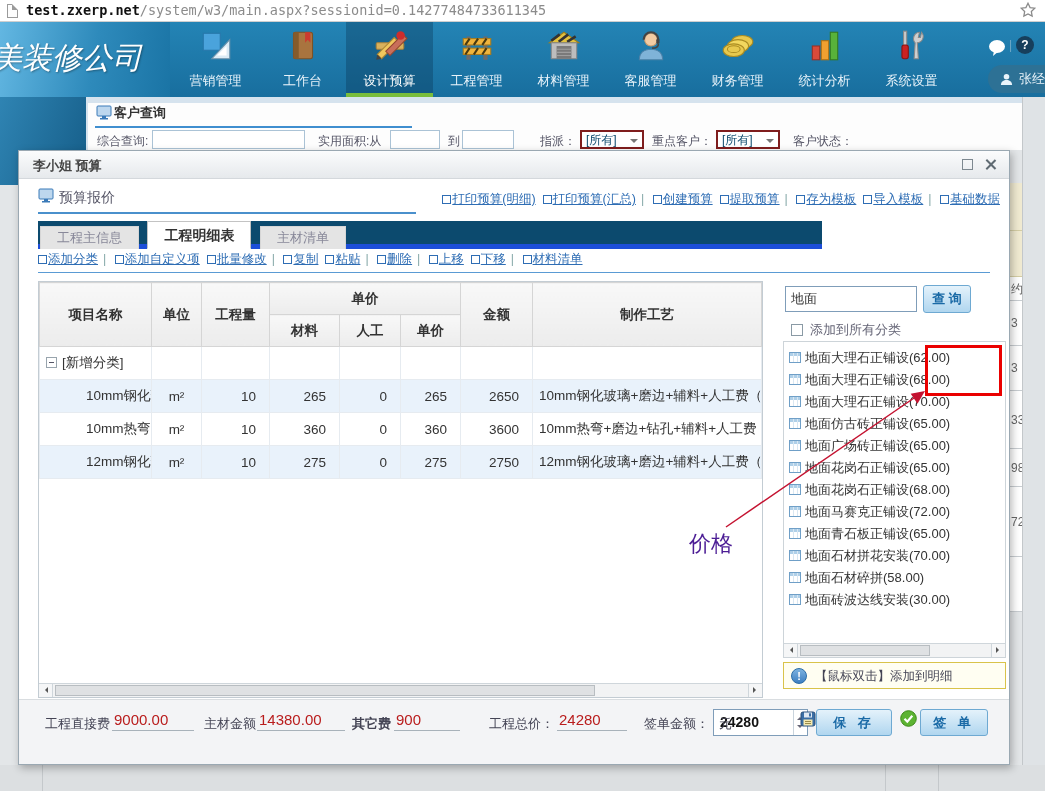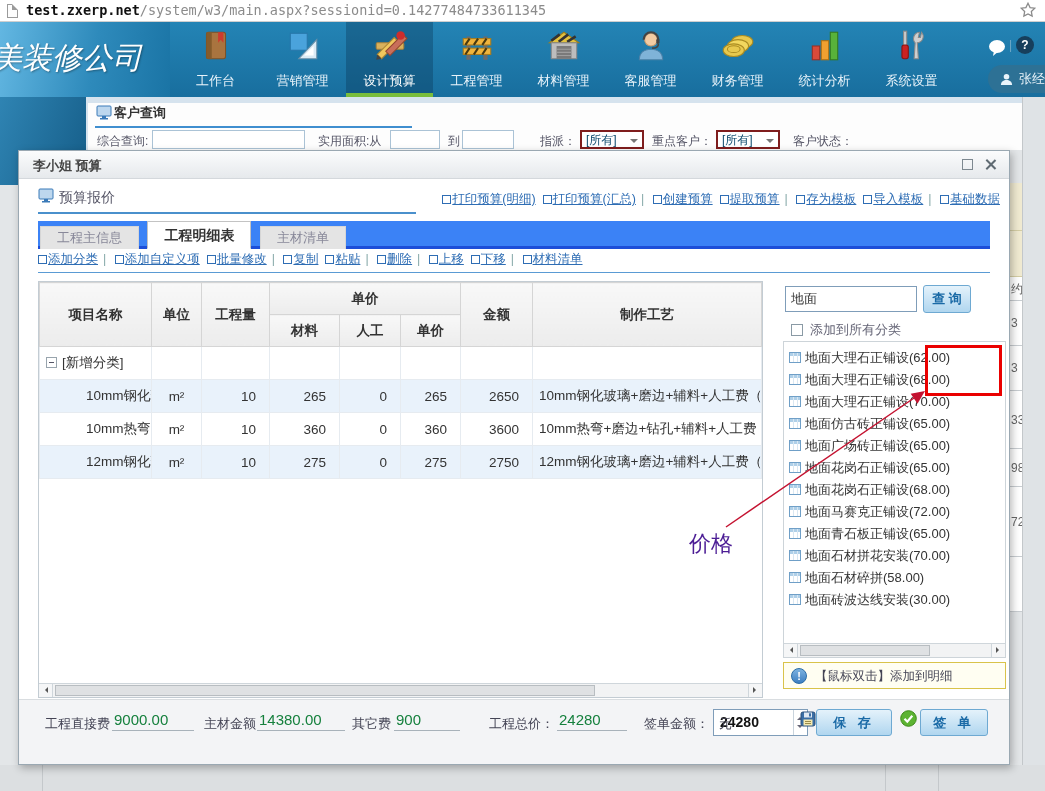--- a/index.html
+++ b/index.html
@@ -78,22 +78,22 @@
 
   .sec-ic { position:absolute; left:19px; top:9px; }
   .sec-title { position:absolute; left:40px; top:10px; font-size:14px; color:#556; }
   .sec-underline { position:absolute; left:19px; top:33px; width:378px; height:2px; background:#4a90cc; }
   .top-links { position:absolute; right:9px; top:12px; font-size:12.5px; white-space:nowrap; }
   a.blulink { color:#2e6db4; text-decoration:underline; cursor:pointer; }
   .sq { display:inline-block; width:9px; height:9px; border:1.5px solid #2e6db4; background:#fff;
     margin-right:1px; vertical-align:-1px; }
   .lsep { color:#8aa; margin:0 5px; }
 
-  .tabs { position:absolute; left:19px; top:42px; width:952px; height:28px;
-    background:#3b82f6; border-bottom:3px solid #1d4ed8; }
+  .tabs { position:absolute; left:19px; top:42px; width:784px; height:28px;
+    background:#0c4a6e; border-bottom:5px solid #1d4ed8; }
   .tab { display:inline-block; height:23px; margin:5px 2px 0 2px; padding:0 16px;
     background:#e4e4e4; border:1px solid #d6d6d6; border-bottom:none;
     font-size:13px; line-height:22px; color:#889; cursor:pointer; vertical-align:bottom; }
   .tab.active { height:28px; margin-top:0; background:#fff; border:1px solid #c3c3c3; border-bottom:1px solid #fff;
     font-size:14px; font-weight:bold; color:#333; line-height:27px; position:relative; z-index:2; }
 
   .toolbar { position:absolute; left:19px; top:72px; width:952px; height:22px;
     font-size:12.5px; border-bottom:1px solid #5a9bd4; white-space:nowrap; }
 
   
@@ -147,21 +147,21 @@
   .tip-ic { position:absolute; left:7px; top:5px; width:16px; height:16px; border-radius:50%;
     background:linear-gradient(#7cb2e0,#3d7fc1); border:1px solid #2c6da8; color:#fff;
     font:bold 11px/15px "Liberation Sans",sans-serif; text-align:center; }
   .tip-ic::after { content:"!"; }
   .tip-txt { position:absolute; left:31px; top:0; font-size:12.5px; color:#445; line-height:26px; }
 
   
   .dfooter { position:absolute; left:0; top:520px; width:990px; height:65px;
     background:#f3f4f6; border-top:1px solid #d9dde0; }
   .flab { position:absolute; top:15px; font-size:13px; color:#445; white-space:nowrap; }
-  .fval { position:absolute; top:11px; font-size:15px; color:#15803d;
+  .fval { position:absolute; top:11px; font-size:15px; color:#b91c1c;
     border-bottom:1px solid #a8b2ba; text-align:left; padding:0 2px 2px 2px; }
   .spinbox { position:absolute; left:594px; top:9px; width:95px; height:27px;
     border:1px solid #7f9db9; background:#fff; }
   .spinval { position:absolute; left:6px; top:4px; font-size:14px; font-weight:bold; color:#111; }
   .spin-arrows { position:absolute; right:0; top:0; width:14px; height:100%; border-left:1px solid #c9d4dd; }
   .spin-arrows .up,.spin-arrows .dn { position:absolute; left:3px; width:0; height:0; border:3.5px solid transparent; }
   .spin-arrows .up { top:4px; border-bottom-color:#667; }
   .spin-arrows .dn { bottom:4px; border-top-color:#667; }
   .save-btn { position:absolute; left:797px; top:9px; width:76px; height:27px; line-height:25px; letter-spacing:4px; }
   .sign-btn { position:absolute; left:901px; top:9px; width:68px; height:27px; line-height:25px; letter-spacing:4px; }
@@ -186,33 +186,33 @@
   </span>
 </div>
 
 <div class="navbar">
   <div class="logo">
       <span>美装修公司</span>
     </div>
   <div class="nav-items">
     <div class="nitem">
       <svg width="36" height="36" viewBox="0 0 34 34">
+          <rect x="5" y="5" width="16" height="16" fill="#4aa3dc" stroke="#2877aa"></rect>
+          <polygon points="13,29 30,29 30,11" fill="#dcebf5" stroke="#6d92ab"></polygon>
+          <polygon points="18,26 27,26 27,17" fill="#fff"></polygon>
+        </svg>
+      <span class="nlabel">营销管理</span>
+    </div>
+    <div class="nitem">
+      <svg width="36" height="36" viewBox="0 0 34 34">
           <rect x="8" y="4" width="18" height="25" rx="2" fill="#a9743f" stroke="#7c5226"></rect>
           <rect x="8" y="4" width="5" height="25" fill="#855b2b"></rect>
           <polygon points="19,4 24,4 24,14 21.5,11 19,14" fill="#cc3a2f"></polygon>
         </svg>
       <span class="nlabel">工作台</span>
-    </div>
-    <div class="nitem">
-      <svg width="36" height="36" viewBox="0 0 34 34">
-          <rect x="5" y="5" width="16" height="16" fill="#4aa3dc" stroke="#2877aa"></rect>
-          <polygon points="13,29 30,29 30,11" fill="#dcebf5" stroke="#6d92ab"></polygon>
-          <polygon points="18,26 27,26 27,17" fill="#fff"></polygon>
-        </svg>
-      <span class="nlabel">营销管理</span>
     </div>
     <div class="nitem active">
       <svg width="36" height="36" viewBox="0 0 34 34">
           <rect x="4" y="14" width="26" height="6" rx="1" fill="#d9b15c" stroke="#a8813a"></rect>
           <polygon points="5,25 21,9 25,13 9,29" fill="#f0c75e" stroke="#b08a35"></polygon>
           <polygon points="5,25 4,30 9,29" fill="#444"></polygon>
           <polygon points="29,6 13,22 17,26 33,10" fill="#c96f5a" stroke="#94462f"></polygon>
           <circle cx="27" cy="7" r="4" fill="#cc2d2d"></circle>
         </svg>
       <span class="nlabel">设计预算</span>
@@ -486,21 +486,21 @@
     <div class="tip-box">
       <span class="tip-ic"></span>
       <span class="tip-txt">【鼠标双击】添加到明细</span>
     </div>
 
     <div class="dfooter">
       <span class="flab" style="left:26px;">工程直接费</span>
       <span class="fval" style="left:93px;width:82px;">9000.00</span>
       <span class="flab" style="left:185px;">主材金额</span>
       <span class="fval" style="left:238px;width:88px;">14380.00</span>
-      <span class="flab" style="left:333px;">其它费</span>
+      <span class="flab" style="left:333px;font-weight:bold;">其它费</span>
       <span class="fval" style="left:375px;width:66px;">900</span>
       <span class="flab" style="left:470px;">工程总价：</span>
       <span class="fval" style="left:538px;width:70px;">24280</span>
       <span class="flab" style="left:625px;">签单金额：</span>
       <div class="spinbox" style="left:694px;">
         <span class="spinval">24280</span>
         <span class="spin-arrows">
             <span class="up"></span>
             <span class="dn"></span>
           </span>

